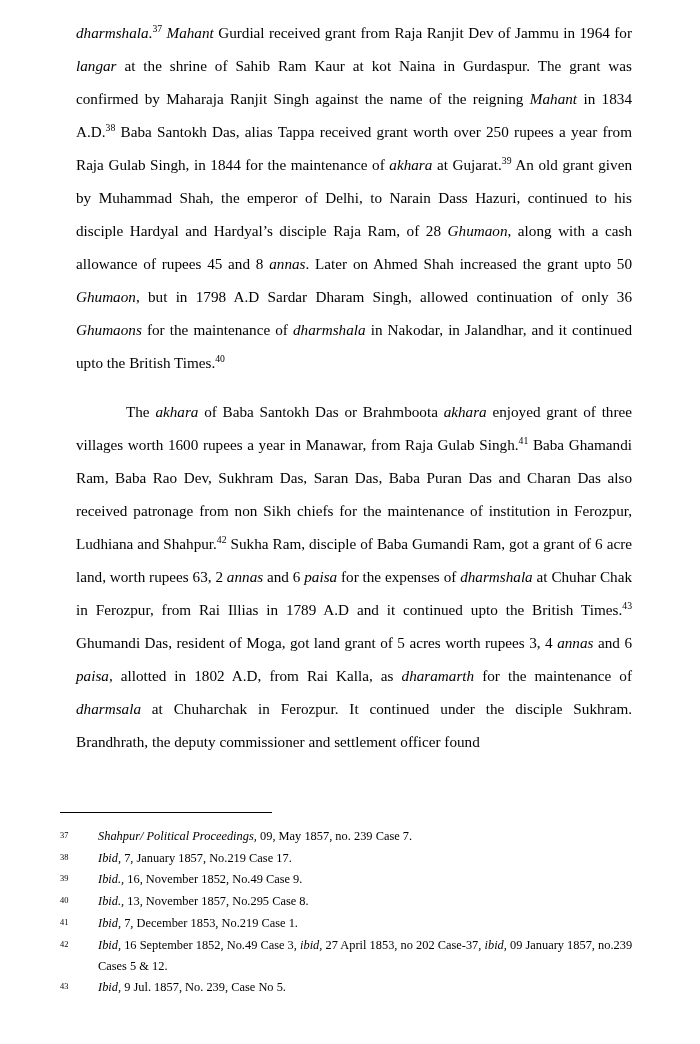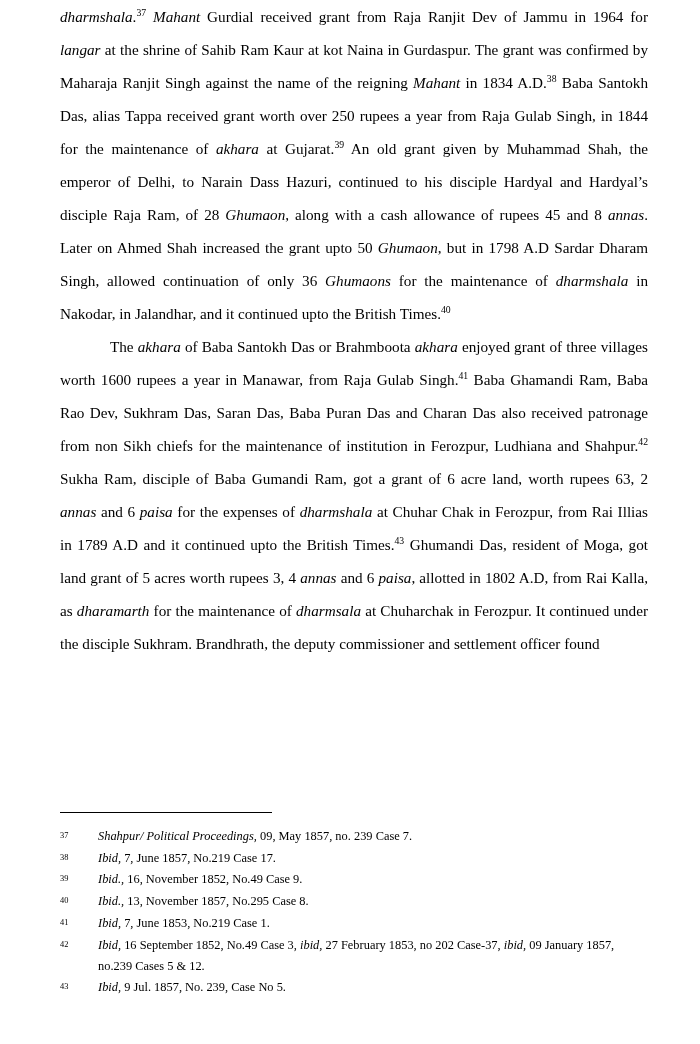--- a/index.html
+++ b/index.html
@@ -22,21 +22,21 @@
     top: 0px;
     width: 588px;
     font-size: 15.2px;
     line-height: 33px;
     text-align: justify;
     text-justify: inter-word;
     -webkit-hyphens: none;
     hyphens: none;
   }
   .para {
-    margin: 0;
+    margin: 16px;
     text-align: justify;
   }
   .para.indent {
     text-indent: 50px;
   }
   .para.last-line-left {
     text-align-last: left;
   }
   i, .it {
     font-style: italic;
@@ -94,37 +94,37 @@
 
   <div class="fn-sep"></div>
 
   <div class="footnotes">
     <div class="fn-item">
       <span class="fn-num">37</span>
       <span class="fn-body"><i>Shahpur/ Political Proceedings,</i><span> 09, May 1857, no. 239 Case 7.</span></span>
     </div>
     <div class="fn-item">
       <span class="fn-num">38</span>
-      <span class="fn-body"><i>Ibid,</i><span>  7, June 1857, No.219 Case 17.</span></span>
+      <span class="fn-body"><i>Ibid,</i><span>  7, January 1857, No.219 Case 17.</span></span>
     </div>
     <div class="fn-item">
       <span class="fn-num">39</span>
       <span class="fn-body"><i>Ibid.,</i><span> 16, November 1852, No.49 Case 9.</span></span>
     </div>
     <div class="fn-item">
       <span class="fn-num">40</span>
       <span class="fn-body"><i>Ibid.,</i><span> 13, November 1857, No.295 Case 8.</span></span>
     </div>
     <div class="fn-item">
       <span class="fn-num">41</span>
-      <span class="fn-body"><i>Ibid,</i><span>  7, June 1853, No.219 Case 1.</span></span>
+      <span class="fn-body"><i>Ibid,</i><span>  7, December 1853, No.219 Case 1.</span></span>
     </div>
     <div class="fn-item">
       <span class="fn-num">42</span>
-      <span class="fn-body"><i>Ibid,</i><span> 16 September 1852, No.49 Case 3, </span><i>ibid,</i><span> 27 February 1853, no 202 Case-37, </span><i>ibid,</i><span> 09 January 1857, no.239 Cases 5 &amp; 12.</span></span>
+      <span class="fn-body"><i>Ibid,</i><span> 16 September 1852, No.49 Case 3, </span><i>ibid,</i><span> 27 April 1853, no 202 Case-37, </span><i>ibid,</i><span> 09 January 1857, no.239 Cases 5 &amp; 12.</span></span>
     </div>
     <div class="fn-item">
       <span class="fn-num">43</span>
       <span class="fn-body"><i>Ibid,</i><span> 9 Jul. 1857, No. 239, Case No 5.</span></span>
     </div>
   </div>
 
 </div>
 
 </body></html>

